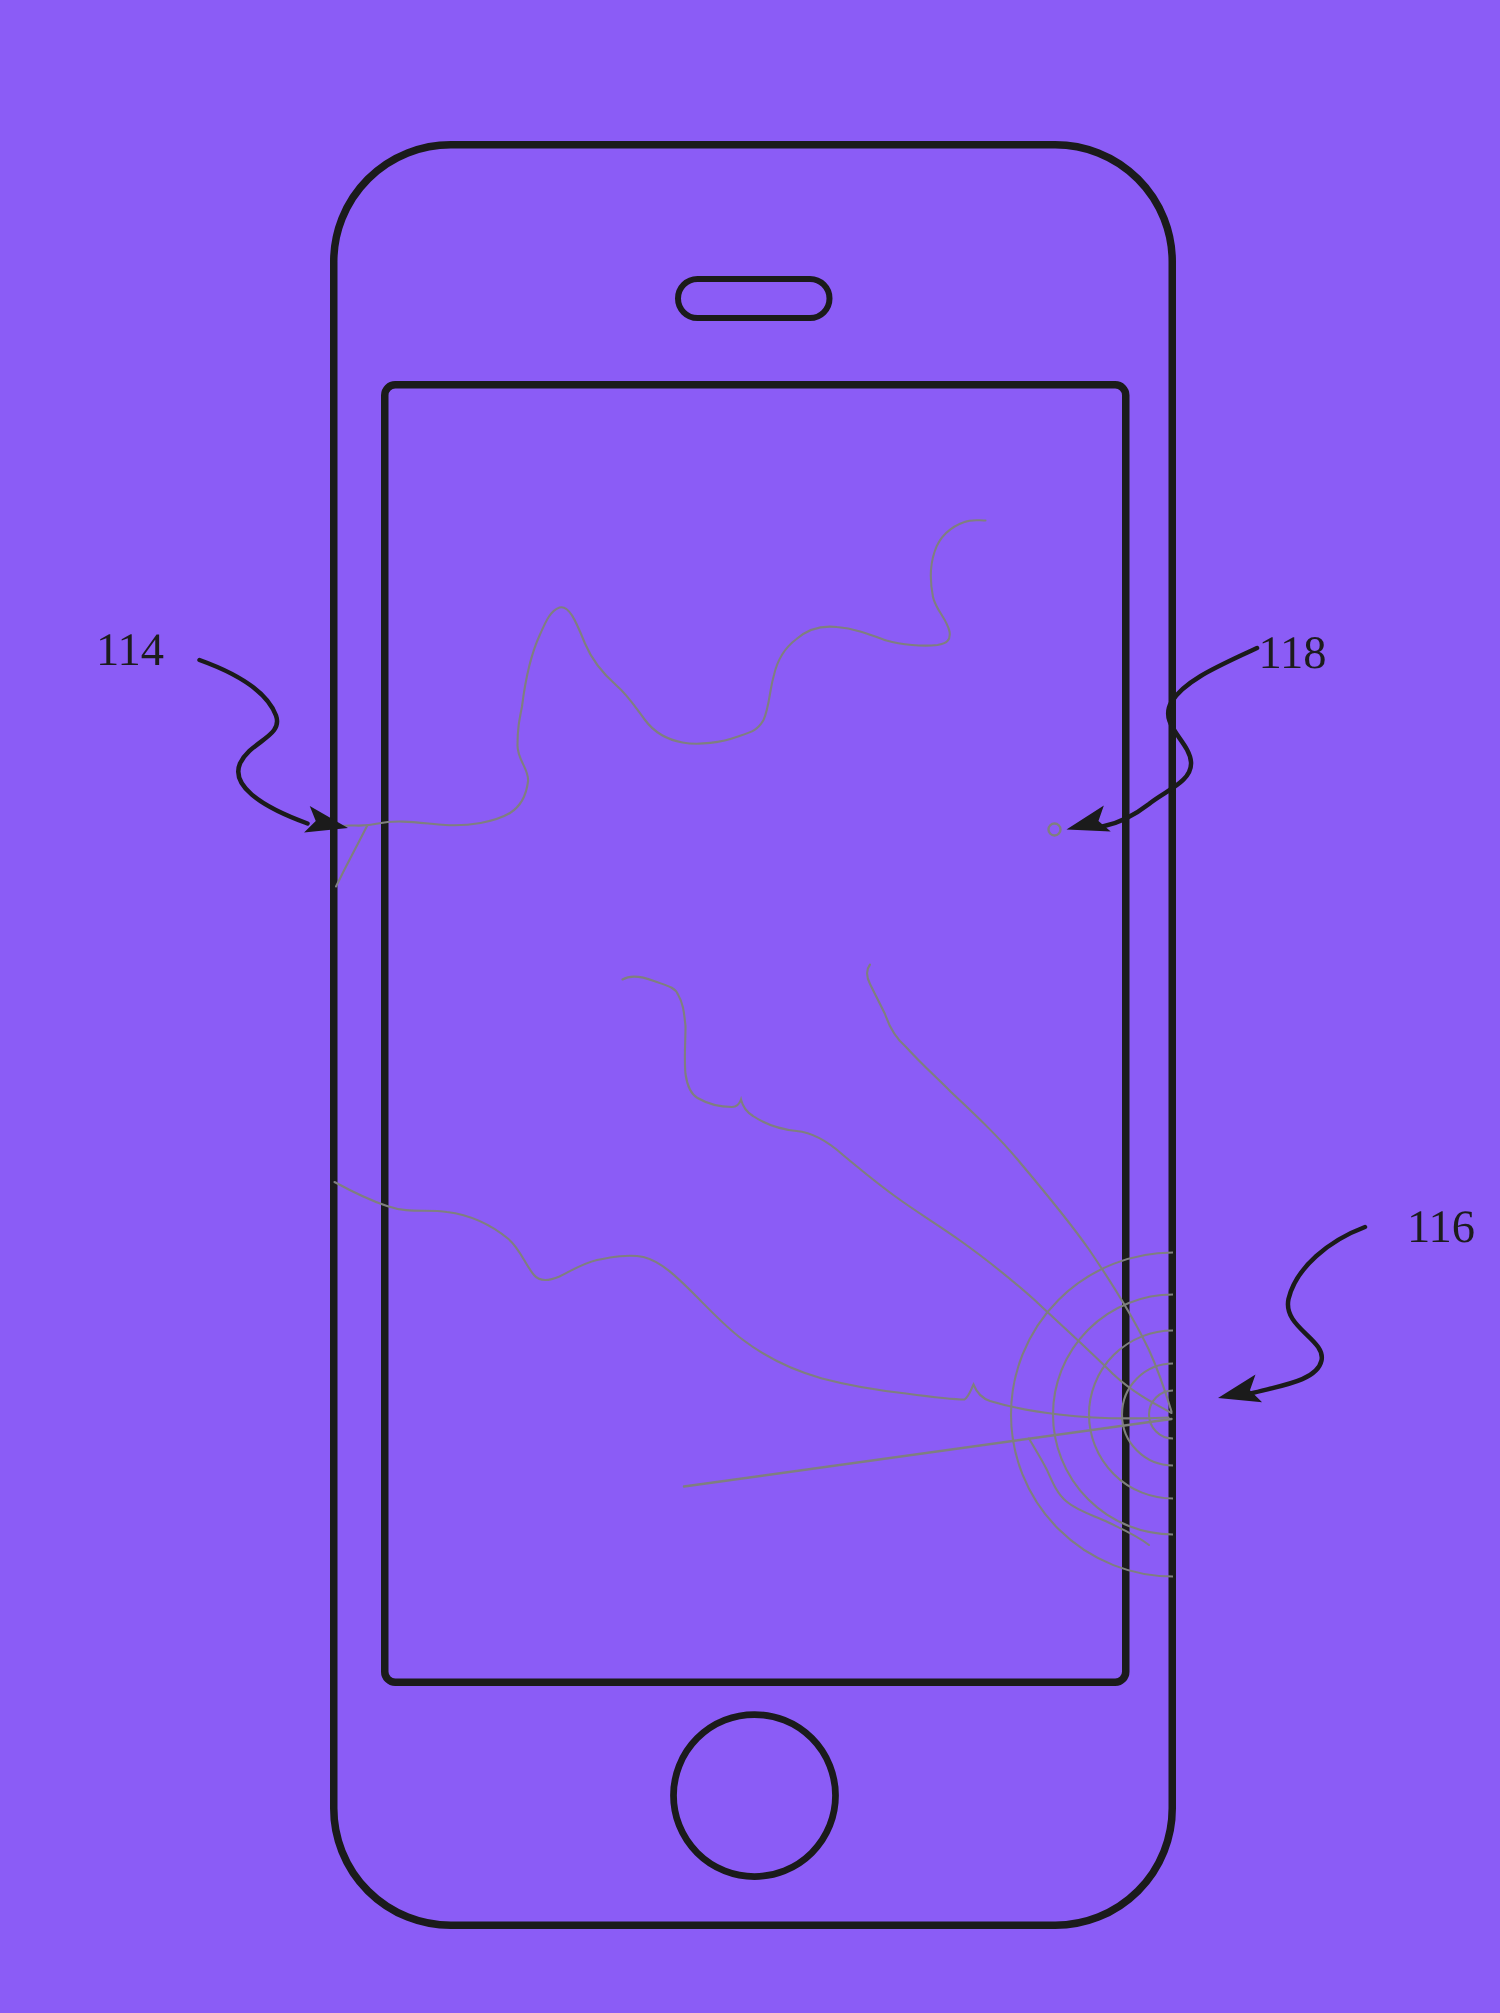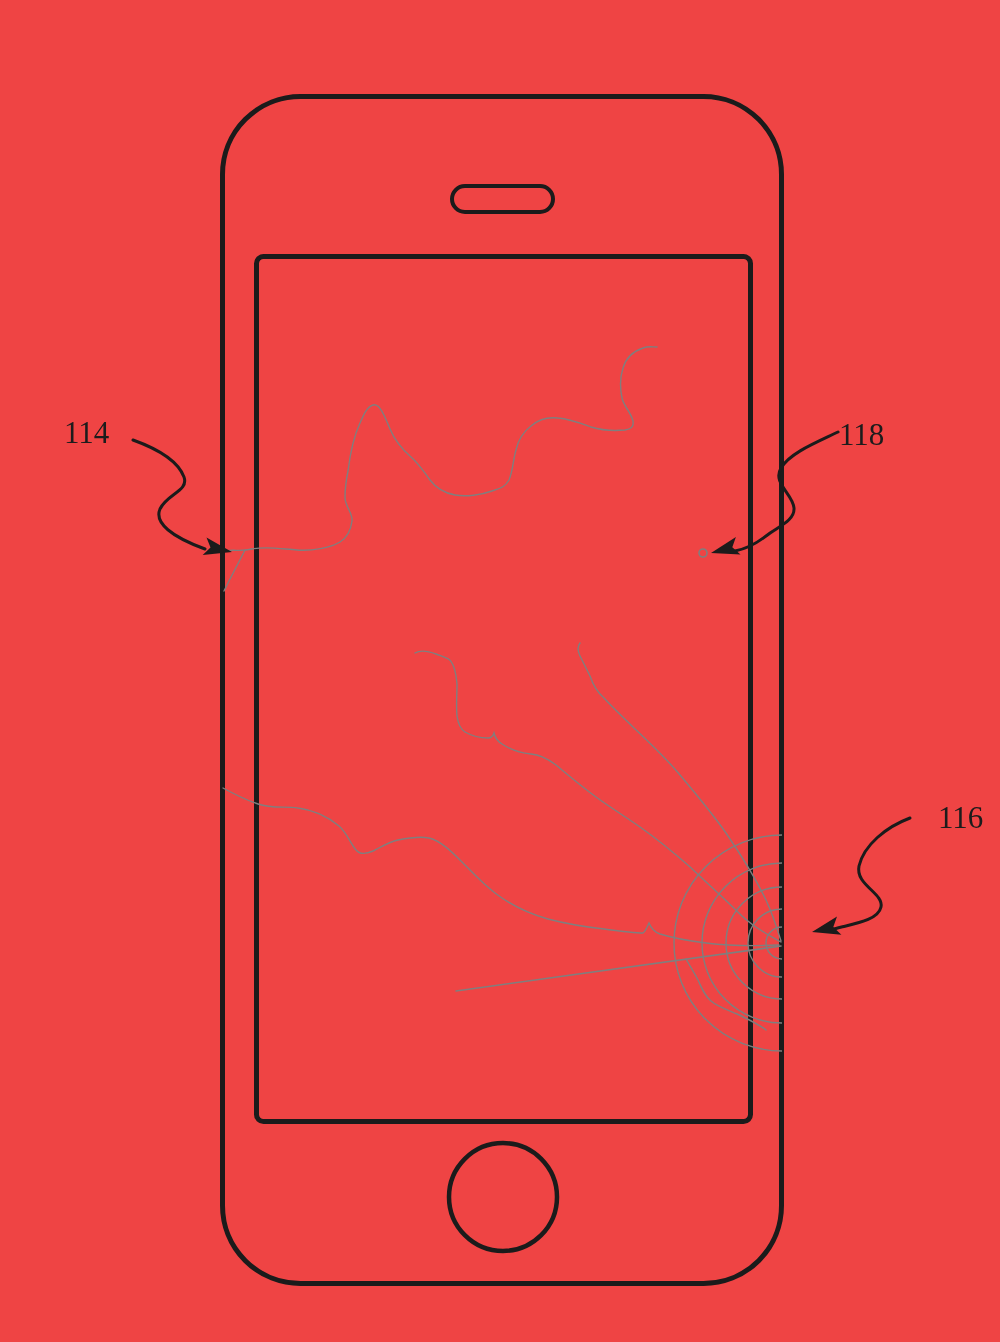--- a/index.html
+++ b/index.html
@@ -5,21 +5,21 @@
   html, body {
     margin: 0;
     padding: 0;
     background: #ffffff;
     font-family: "Liberation Serif", "DejaVu Serif", serif;
   }
   .figure-wrap {
     width: 1000px;
     height: 1342px;
     position: relative;
-    background: #ef4444;
+    background: #8b5cf6;
     overflow: hidden;
   }
   svg { display: block; }
   text.ref-label {
     font-family: "Liberation Serif", "DejaVu Serif", serif;
     font-size: 31px;
     fill: #1c1c1c;
   }
 </style>
 </head>

